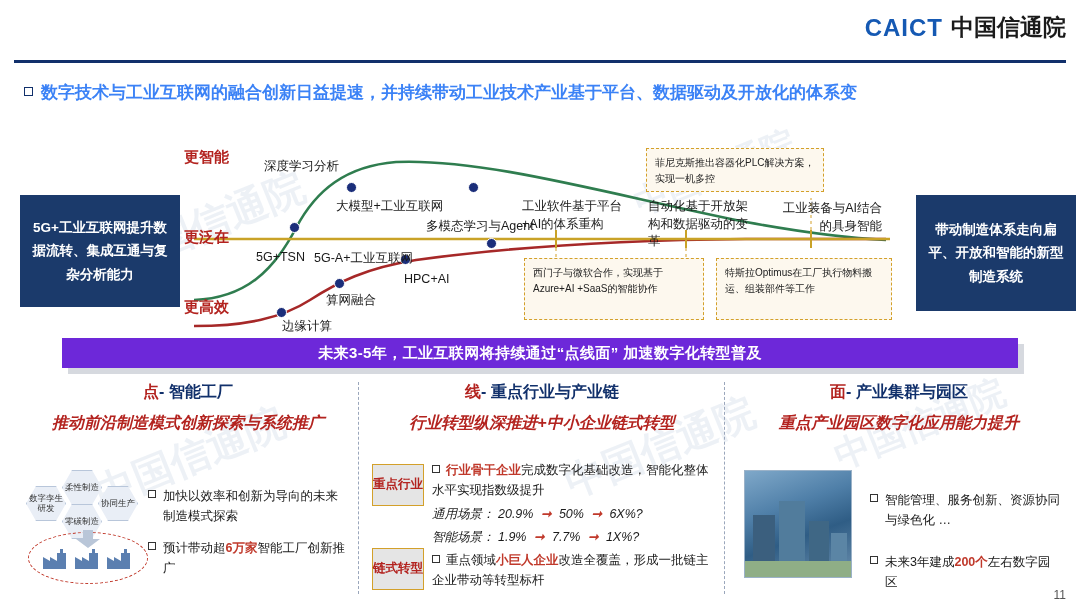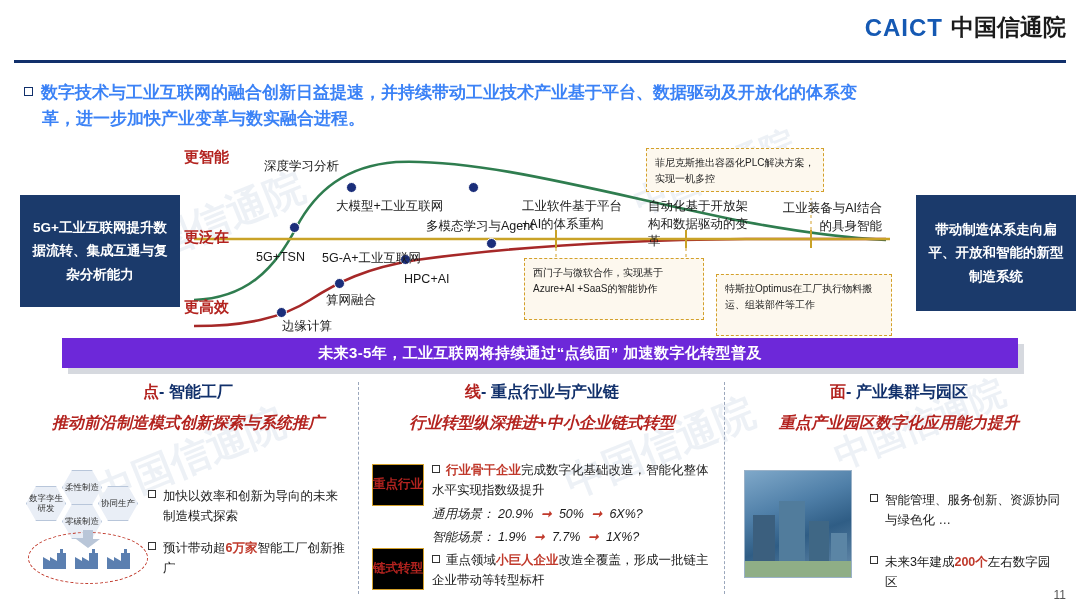--- a/index.html
+++ b/index.html
@@ -139,21 +139,21 @@
   }
   .ellipse-dash {
     position: absolute; left: 2px; top: 62px; width: 120px; height: 52px;
     border: 1.5px dashed #c0392b; border-radius: 50%;
   }
   .factory { position: absolute; width: 26px; height: 22px; }
 
   
   .tag {
     position: absolute; width: 52px; height: 42px;
-    background: #000000; border: 1.4px solid #d3a02a;
+    background: #e5e5e5; border: 1.4px solid #d3a02a;
     font-size: 12.5px; font-weight: bold; color: #b3231f;
     display: flex; align-items: center; justify-content: center;
     text-align: center; line-height: 1.25;
   }
   .mrow { position: absolute; font-size: 12.5px; line-height: 1.6; }
   .scen {
     font-style: italic; font-size: 12.5px; color: #1a1a1a;
   }
   .arrow { color: #c0392b; font-weight: bold; padding: 0 4px; }
 
@@ -180,21 +180,20 @@
 <div class="header">
   <div class="logo">
     <span class="logo-caict">CAICT</span>
     <span class="logo-cn">中国信通院</span>
   </div>
 </div>
 <div class="rule"></div>
 
 <div class="lead">
   <span class="sq"></span><span>数字技术与工业互联网的融合创新日益提速，并持续带动工业技术产业基于平台、数据驱动及开放化的体系变</span>
-  <span class="lead-indent">革，进一步加快产业变革与数实融合进程。</span>
 </div>
 
 <div class="wm wm1">中国信通院</div>
 <div class="wm wm2">中国信通院</div>
 <div class="wm wm3">中国信通院</div>
 <div class="wm wm4">中国信通院</div>
 <div class="wm wm5">中国信通院</div>
 
 <div class="sidebox left">5G+工业互联网提升数据流转、集成互通与复杂分析能力</div>
 <div class="sidebox right">带动制造体系走向扁平、开放和智能的新型制造系统</div>
@@ -230,34 +229,34 @@
   
   <div class="clabel red" style="left:-2px; top:-2px;">更智能</div>
   <div class="clabel red" style="left:-2px; top:78px;">更泛在</div>
   <div class="clabel red" style="left:-2px; top:148px;">更高效</div>
 
   
   <div class="clabel" style="left:78px;  top:8px;">深度学习分析</div>
   <div class="clabel" style="left:150px; top:48px;">大模型+工业互联网</div>
   <div class="clabel" style="left:240px; top:68px;">多模态学习与Agent</div>
   <div class="clabel" style="left:70px;  top:100px;">5G+TSN</div>
-  <div class="clabel" style="left:136px; top:100px;">5G-A+工业互联网</div>
+  <div class="clabel" style="left:128px; top:100px;">5G-A+工业互联网</div>
   <div class="clabel" style="left:218px; top:122px;">HPC+AI</div>
   <div class="clabel" style="left:140px; top:142px;">算网融合</div>
   <div class="clabel" style="left:96px;  top:168px;">边缘计算</div>
 
   
   <div class="clabel" style="left:336px; top:48px; width:108px; white-space:normal; line-height:1.4;">工业软件基于平台+AI的体系重构</div>
   <div class="clabel" style="left:462px; top:48px; width:112px; white-space:normal; line-height:1.4;">自动化基于开放架构和数据驱动的变革</div>
   <div class="clabel" style="left:592px; top:50px; width:104px; white-space:normal; line-height:1.4;text-align:right;">工业装备与AI结合的具身智能</div>
 </div>
 
 <div class="callout" style="left:646px; top:148px; width:178px; height:44px;">菲尼克斯推出容器化PLC解决方案，实现一机多控</div>
 <div class="callout" style="left:524px; top:258px; width:180px; height:62px;">西门子与微软合作，实现基于Azure+AI +SaaS的智能协作</div>
-<div class="callout" style="left:716px; top:258px; width:176px; height:62px;margin-top:16px;">特斯拉Optimus在工厂执行物料搬运、组装部件等工作</div>
+<div class="callout" style="left:716px; top:258px; width:176px; height:62px;">特斯拉Optimus在工厂执行物料搬运、组装部件等工作</div>
 
 <div class="banner-shadow"></div>
 <div class="banner">未来3-5年，工业互联网将持续通过“点线面” 加速数字化转型普及</div>
 
 <div class="vdiv" style="left:358px;"></div>
 <div class="vdiv" style="left:724px;"></div>
 
 <div class="col" style="left:20px; width:336px;">
   <div class="col-h">
     <span class="em">点</span><span>- 智能工厂</span>

